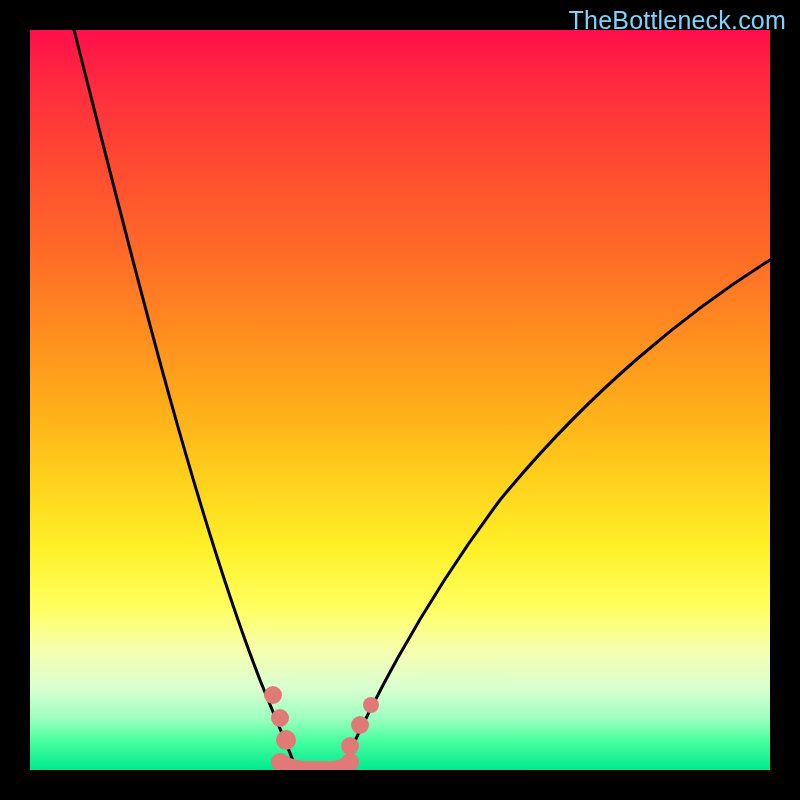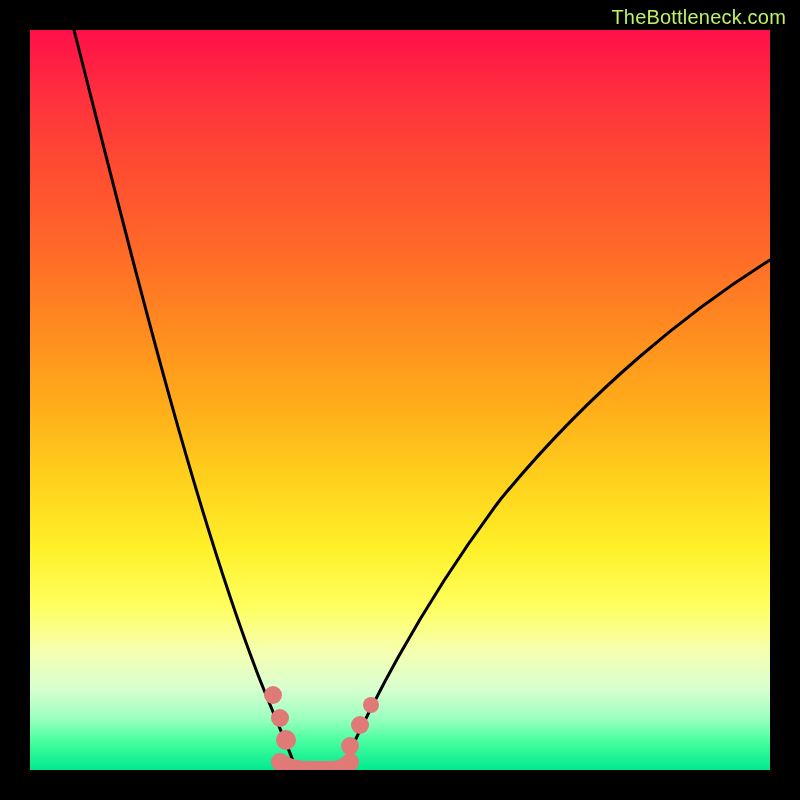--- a/index.html
+++ b/index.html
@@ -41,22 +41,22 @@
       #d8ffd0 89%,
       #9cffc0 93%,
       #4affa0 96%,
       #00e98e 100%
     );
   }
   .watermark {
     position: absolute;
     top: 6px;
     right: 14px;
-    color: #bef264;
-    font-size: 20px;
+    color: #7dd3fc;
+    font-size: 25px;
     font-weight: 400;
     letter-spacing: 0.2px;
     user-select: none;
   }
   svg.overlay {
     position: absolute;
     inset: 0;
   }
 </style>
 </head>

